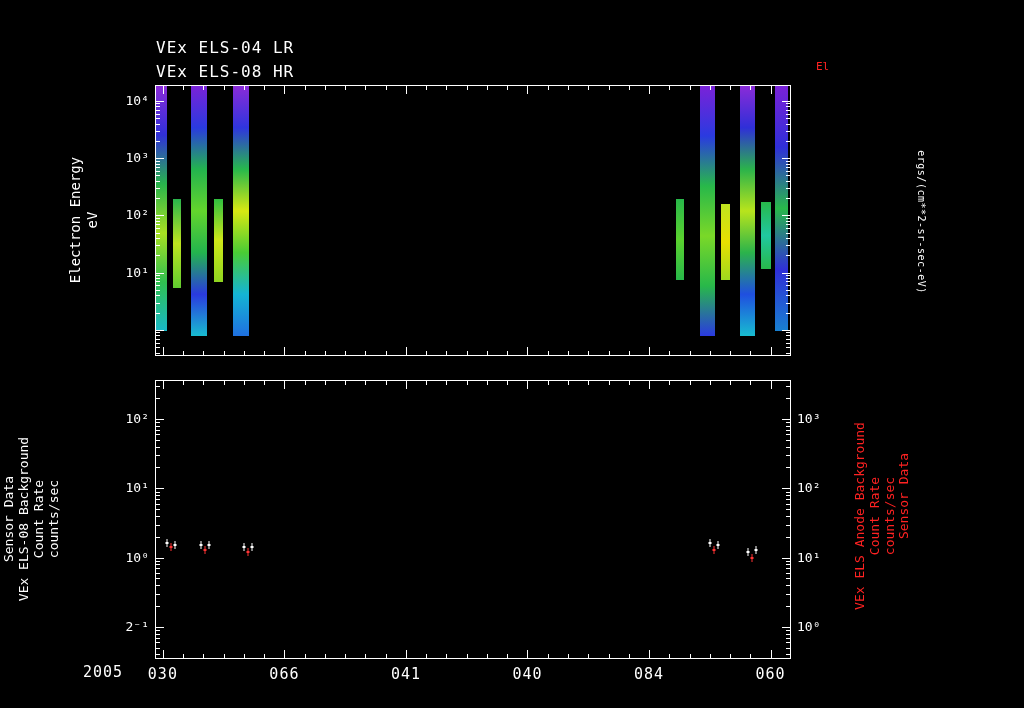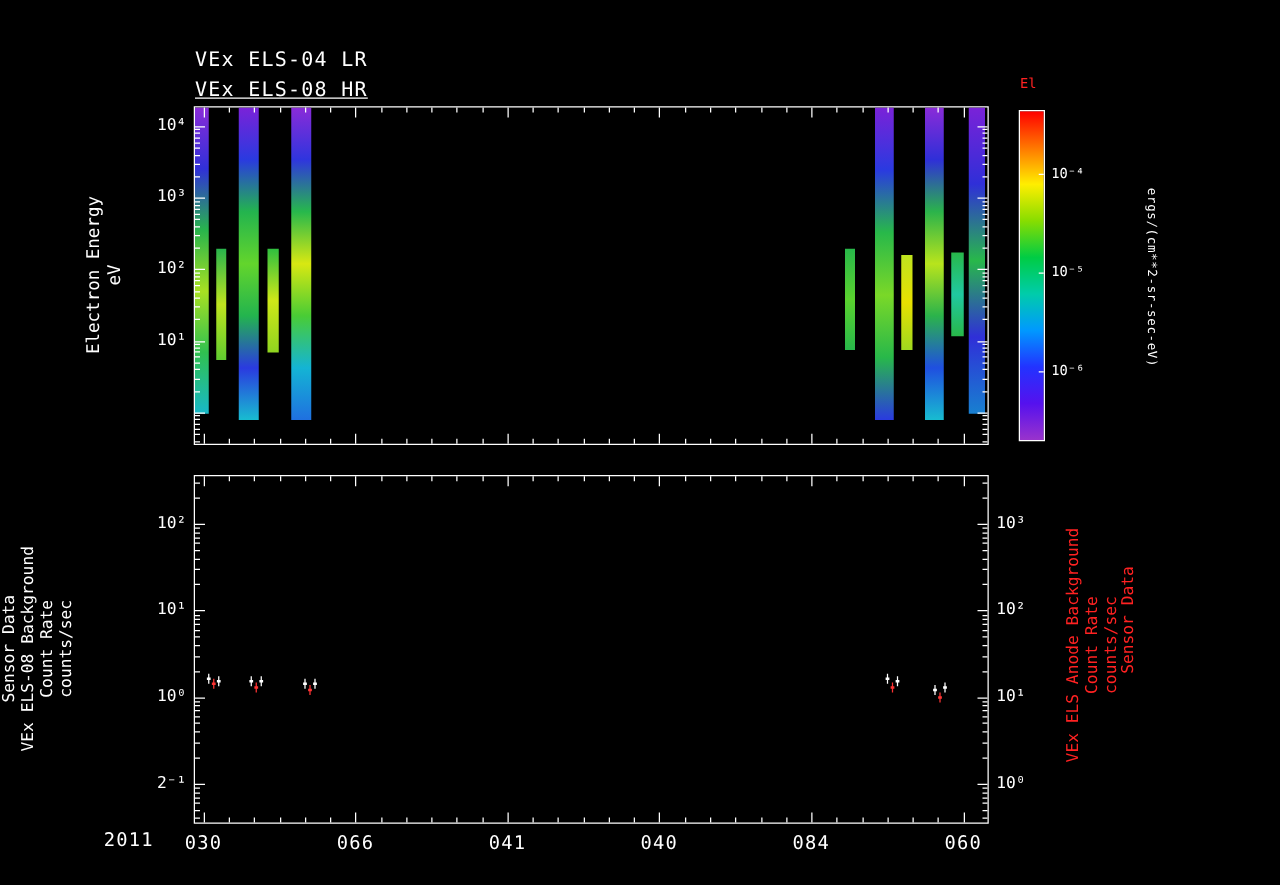--- a/index.html
+++ b/index.html
@@ -3,21 +3,21 @@
 <meta charset="utf-8">
 <style>
   * { margin:0; padding:0; box-sizing:border-box; }
   html,body { background:#000; }
   body {
     width:1024px; height:708px; position:relative; overflow:hidden;
     font-family:"DejaVu Sans Mono","Liberation Mono",monospace; color:#fff;
   }
   .screen { position:absolute; inset:0; }
   .title { position:absolute; left:156px; font-size:16px; letter-spacing:1px; }
-  .t1 { top:38px; } .t2 { top:62px;text-decoration:underline; }
+  .t1 { top:38px; } .t2 { top:62px; }
 
   .panel { position:absolute; border:1px solid #fff; background:#000; }
   #topPanel { left:155px; top:85px; width:636px; height:271px; }
   #botPanel { left:155px; top:380px; width:636px; height:279px; }
   .plot-inner { position:absolute; inset:0; overflow:hidden; }
 
   .stripe { position:absolute; }
 
   .tick { position:absolute; background:#fff; }
   .tick.xb { bottom:0; width:1px; height:4px; }
@@ -225,28 +225,20 @@
       <div class="tick yr" style="top: 7.59383%;"></div>
       <div class="tick yr" style="top: 6.50548%;"></div>
       <div class="tick yr major" style="top: 5.53191%;"></div>
       <div class="ylab left" style="top: calc(5.53191% - 8px);">10⁴</div>
       <div class="ylab left" style="top: calc(26.8085% - 8px);">10³</div>
       <div class="ylab left" style="top: calc(48.0851% - 8px);">10²</div>
       <div class="ylab left" style="top: calc(69.3617% - 8px);">10¹</div>
     </div>
 
   <div class="cb-top-label">El</div>
-  <div id="colorbar" style="background: linear-gradient(rgb(255, 0, 0), rgb(255, 119, 0), rgb(255, 238, 0), rgb(136, 221, 0), rgb(0, 204, 68), rgb(0, 204, 170), rgb(0, 153, 255), rgb(34, 51, 255), rgb(85, 17, 238), rgb(153, 51, 204));">
-      <div class="cbtick" style="top: 19%;"></div>
-      <div class="cblab" style="top: calc(19% - 7px);">10⁻⁴</div>
-      <div class="cbtick" style="top: 49%;"></div>
-      <div class="cblab" style="top: calc(49% - 7px);">10⁻⁵</div>
-      <div class="cbtick" style="top: 79%;"></div>
-      <div class="cblab" style="top: calc(79% - 7px);">10⁻⁶</div>
-    </div>
   <div class="rot cw unit" style="left:921px;top:222px;">ergs/(cm**2-sr-sec-eV)</div>
 
   <div id="botPanel" class="panel">
     <div class="plot-inner">
         <div class="pt" style="left: 1.72524%; top: 58.647%; background: rgb(255, 255, 255);">
           <div class="dot"></div>
         </div>
         <div class="pt" style="left: 2.36422%; top: 60.0968%; background: rgb(255, 51, 51);">
           <div class="dot"></div>
         </div>
@@ -447,15 +439,15 @@
     <div>counts/sec</div>
   </div>
 
   <div class="rot red-label" style="left:874px;top:516px;">
     <div>VEx ELS Anode Background</div>
     <div>Count Rate</div>
     <div>counts/sec</div>
   </div>
   <div class="rot red-label" style="left:903px;top:496px;">Sensor Data</div>
 
-  <div class="year">2011</div>
+  <div class="year">2005</div>
 
 </div>
 
 </body></html>

